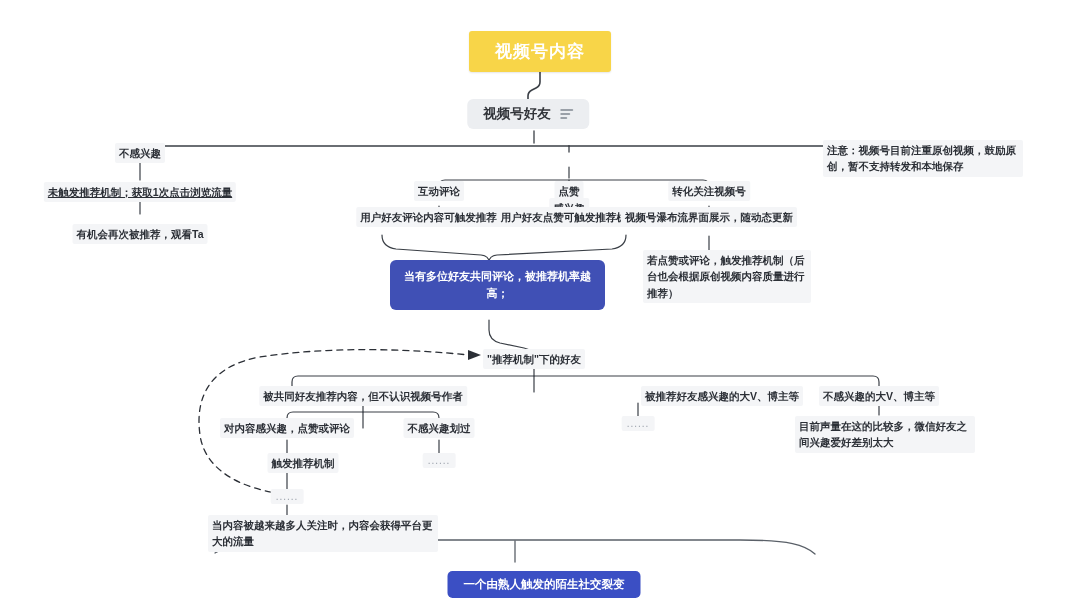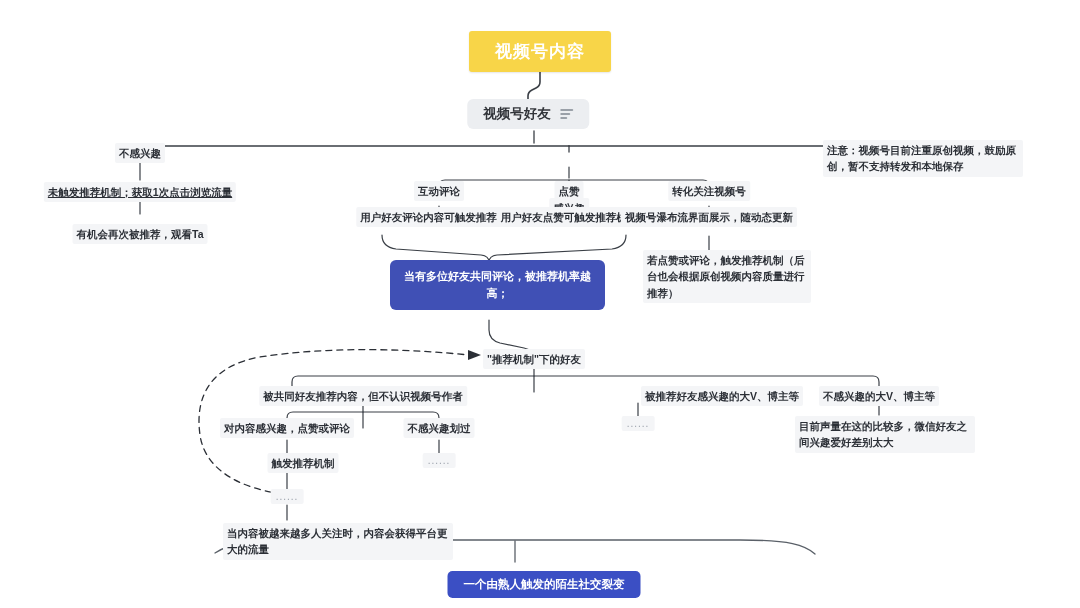--- a/index.html
+++ b/index.html
@@ -160,17 +160,17 @@
   <div class="node lbl center" style="left:287px;top:418px;">对内容感兴趣，点赞或评论</div>
   <div class="node lbl center" style="left:439px;top:418px;">不感兴趣划过</div>
 
   <div class="node lbl center" style="left:303px;top:453px;">触发推荐机制</div>
   <div class="node dots center" style="left:287px;top:489px;">......</div>
   <div class="node dots center" style="left:439px;top:453px;">......</div>
   <div class="node dots center" style="left:638px;top:416px;">......</div>
 
   <div class="node lbl wrap" style="left:795px;top:416px;width:180px;">目前声量在这的比较多，微信好友之间兴趣爱好差别太大</div>
 
-  <div class="node lbl wrap" style="left:223px;top:515px;width:230px;margin-top:8px;">当内容被越来越多人关注时，内容会获得平台更大的流量</div>
+  <div class="node lbl wrap" style="left:208px;top:515px;width:230px;">当内容被越来越多人关注时，内容会获得平台更大的流量</div>
 
   <div class="node blue-pill center" style="left:515px;top:571px;margin-left:29px;">一个由熟人触发的陌生社交裂变</div>
 
 </div>
 
 </body></html>

